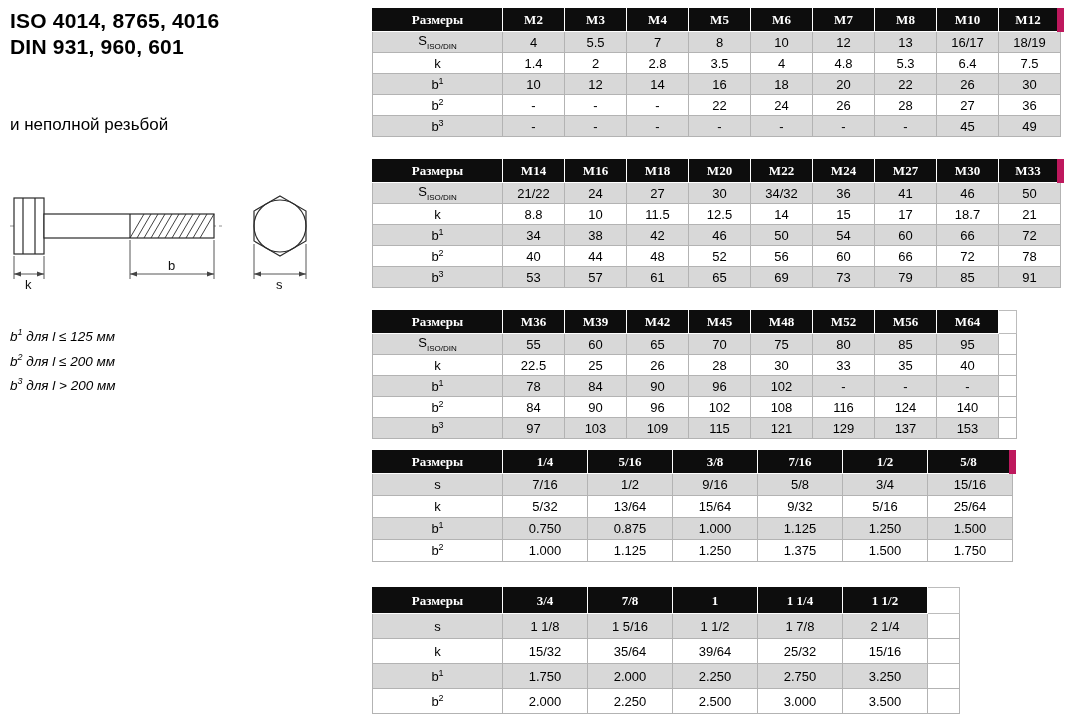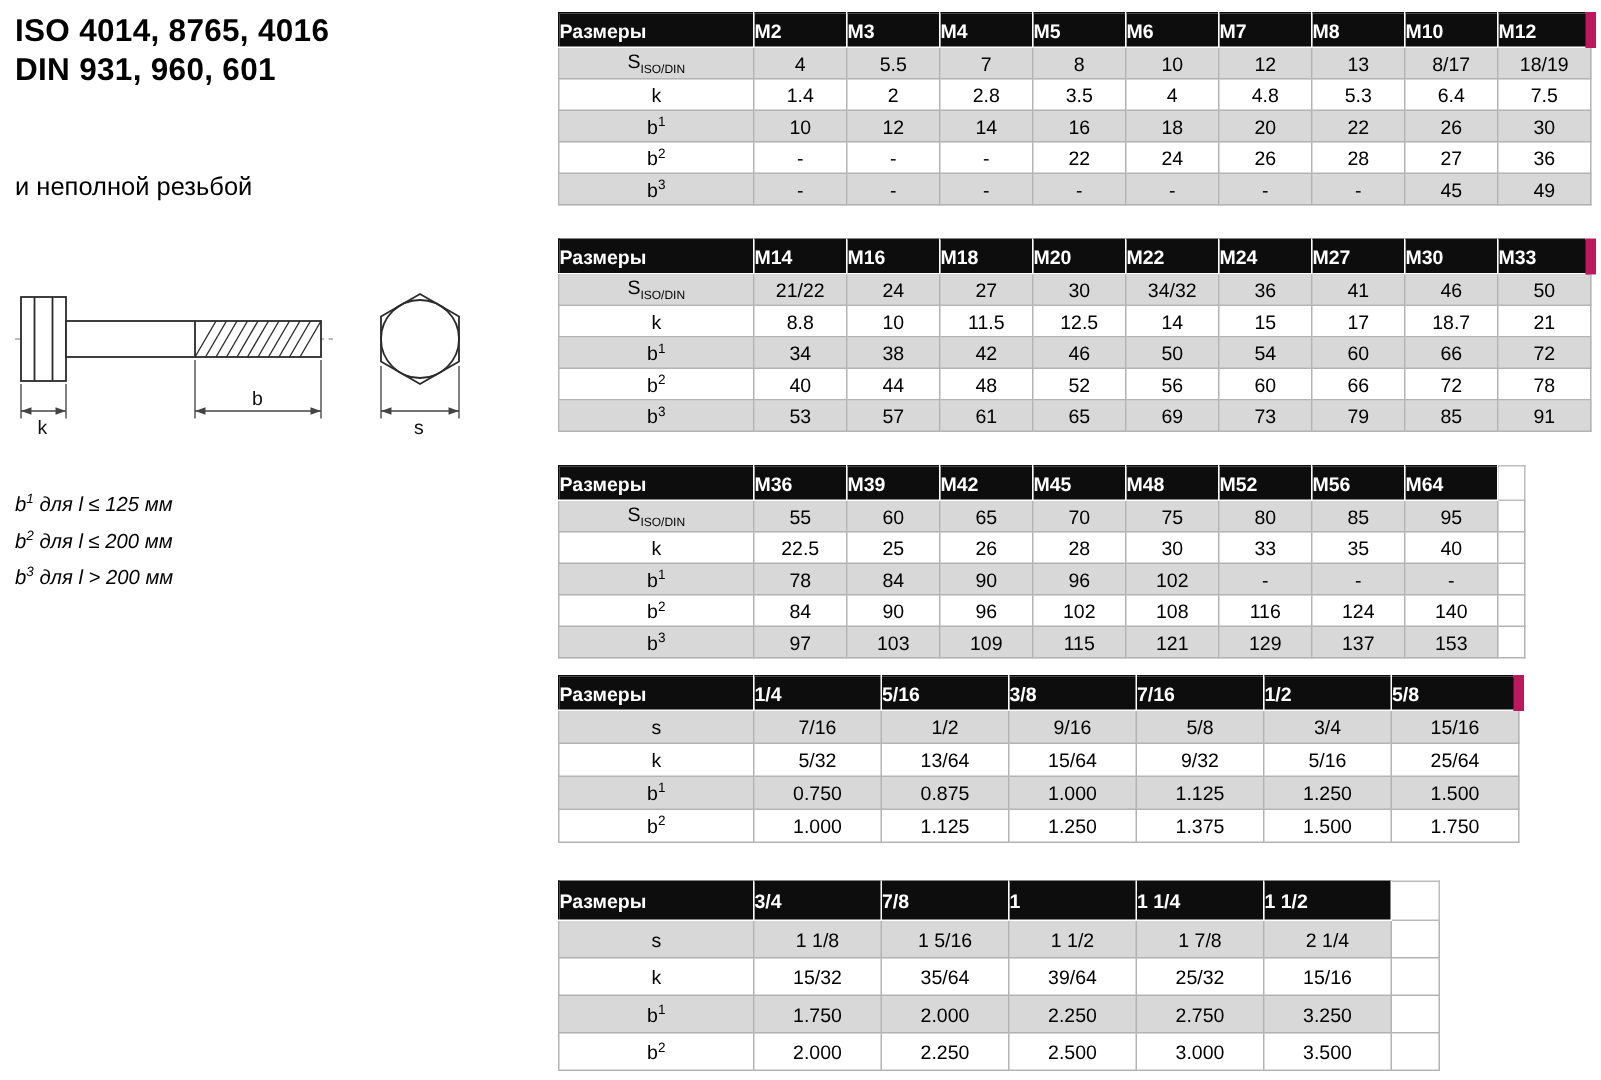--- a/index.html
+++ b/index.html
@@ -32,21 +32,21 @@
   col.cl { width: 130px; }
   col.cm { width: 62px; }
   col.ce3 { width: 18px; }
   col.ci { width: 85px; }
   col.ce5 { width: 32px; }
 
   thead th {
     background: #0d0d0d; color: #fff; font-weight: bold;
     border: 1px solid #fff;
     border-top: 1px solid #0d0d0d;
-    height: 23px; padding: 0; text-align: left;
+    height: 23px; padding: 0; text-align: center; font-family: Liberation Serif, serif;
   }
   thead th:first-child { border-left: 1px solid #0d0d0d; }
   thead th:last-child  { border-right: 7px solid #be185d; }
   thead th.empty { background: #fff; border: 1px solid #bcbcbc; }
 
   tbody th, tbody td {
     border: 1px solid #b3b3b3;
     text-align: center; vertical-align: middle;
     font-weight: normal; padding: 0; height: 21px;
     background: #fff;
@@ -163,21 +163,21 @@
         <tbody>
           <tr class="shade">
             <th><span>S</span><sub>ISO/DIN</sub></th>
             <td>4</td>
             <td>5.5</td>
             <td>7</td>
             <td>8</td>
             <td>10</td>
             <td>12</td>
             <td>13</td>
-            <td>8/17</td>
+            <td>16/17</td>
             <td>18/19</td>
           </tr>
           <tr>
             <th><span>k</span></th>
             <td>1.4</td>
             <td>2</td>
             <td>2.8</td>
             <td>3.5</td>
             <td>4</td>
             <td>4.8</td>

